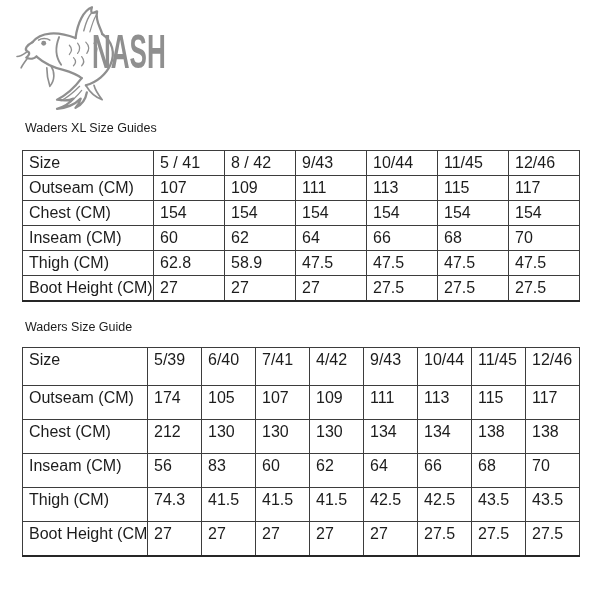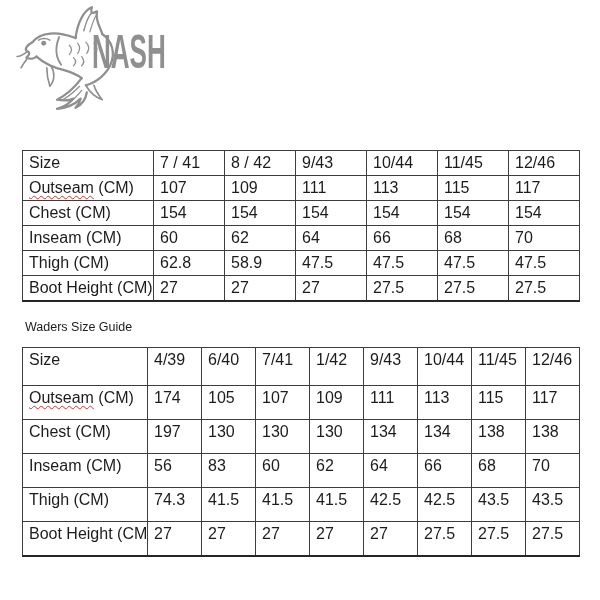--- a/index.html
+++ b/index.html
@@ -62,21 +62,20 @@
   .t1 { top: 150px; }
   .t1 tr { height: 23.7px; }
   .t1 td.label-col { width: 118px; }
 
   .t2 { top: 347px; }
   .t2 tr { height: 34px; }
   .t2 tr:first-child { height: 38px; }
   .t2 td.label-col { width: 112px; }
 
   .squiggle {
-    text-decoration: underline;
     text-decoration-style: wavy;
     text-decoration-color: #c9392c;
     text-decoration-thickness: 1px;
     text-underline-offset: 2px;
     text-decoration-skip-ink: none;
   }
 </style>
 </head>
 <body>
 
@@ -110,25 +109,26 @@
         <path d="M34 64 C38 70 38 78 33 84 C31 78 30 71 30 66" stroke-width="1.6"></path>
 
         <path d="M64 76 C58 84 50 92 40 97 C46 98 52 98 56 96 C52 101 46 104 40 106 C50 105 58 101 63 96 C62 100 60 103 58 105 C64 102 68 96 69 90"></path>
         <path d="M68 83 C72 90 78 95 84 97 C80 92 77 87 76 83" stroke-width="1.6"></path>
         <path d="M62 84 C56 90 50 95 44 98 M64 88 C60 93 55 98 50 101" stroke-width="1.2"></path>
       </g>
       <text x="74" y="66" font-size="46" font-weight="bold" fill="#8f8f8f" textLength="72" lengthAdjust="spacingAndGlyphs" font-family="Liberation Sans, sans-serif">NASH</text>
     </svg>
   </div>
 
+  <div class="doc-title title-1">Waders XL Size Guides</div>
   <table class="size-table t1">
     <tbody>
         <tr>
           <td class="label-col">Size</td>
-          <td>7 / 41</td>
+          <td>5 / 41</td>
           <td>8 / 42</td>
           <td>9/43</td>
           <td>10/44</td>
           <td>11/45</td>
           <td>12/46</td>
         </tr>
         <tr>
           <td class="label-col"><span class="squiggle">Outseam</span> (CM)</td>
           <td>107</td>
           <td>109</td>
@@ -174,43 +174,43 @@
           <td>27.5</td>
         </tr>
       </tbody>
   </table>
 
   <div class="doc-title title-2">Waders Size Guide</div>
   <table class="size-table t2">
     <tbody>
         <tr>
           <td class="label-col">Size</td>
-          <td>4/39</td>
+          <td>5/39</td>
           <td>6/40</td>
           <td>7/41</td>
-          <td>1/42</td>
+          <td>4/42</td>
           <td>9/43</td>
           <td>10/44</td>
           <td>11/45</td>
           <td>12/46</td>
         </tr>
         <tr>
           <td class="label-col"><span class="squiggle">Outseam</span> (CM)</td>
           <td>174</td>
           <td>105</td>
           <td>107</td>
           <td>109</td>
           <td>111</td>
           <td>113</td>
           <td>115</td>
           <td>117</td>
         </tr>
         <tr>
           <td class="label-col">Chest (CM)</td>
-          <td>197</td>
+          <td>212</td>
           <td>130</td>
           <td>130</td>
           <td>130</td>
           <td>134</td>
           <td>134</td>
           <td>138</td>
           <td>138</td>
         </tr>
         <tr>
           <td class="label-col">Inseam (CM)</td>

